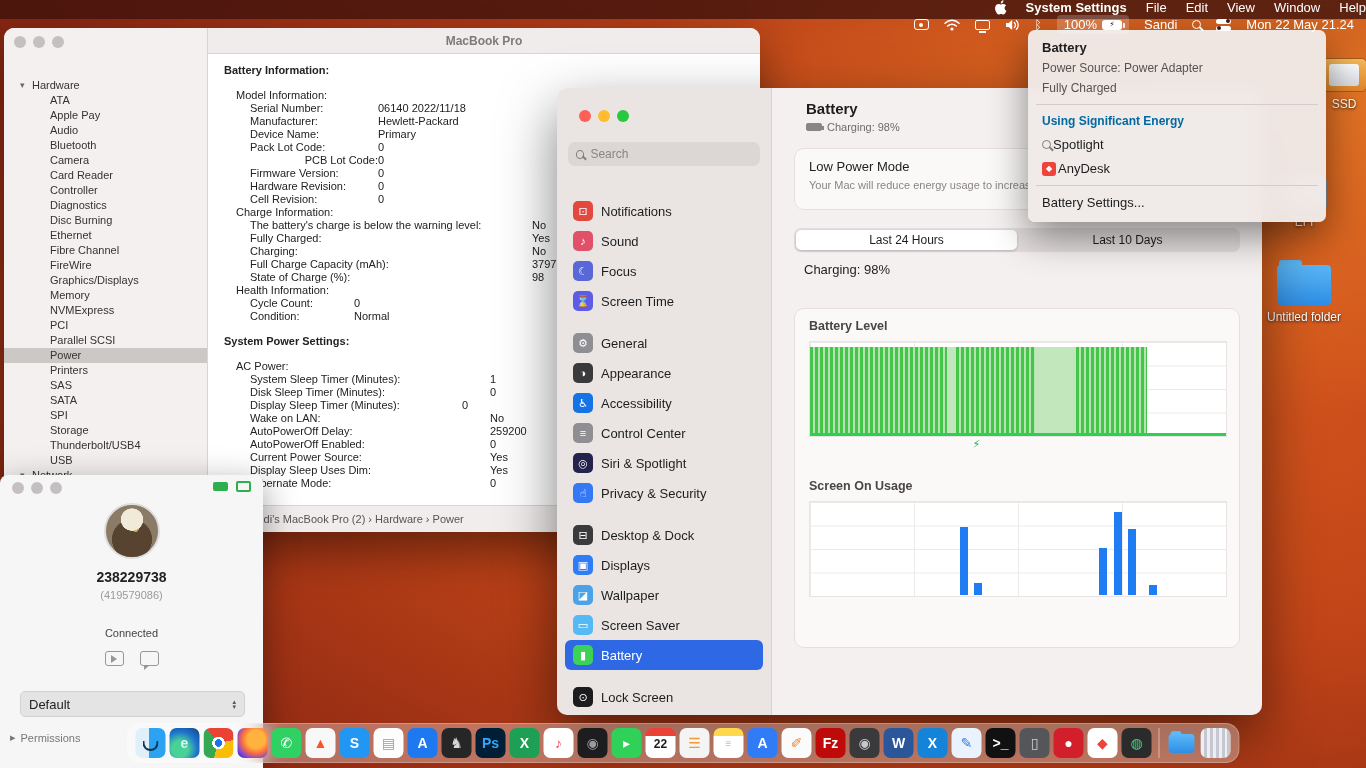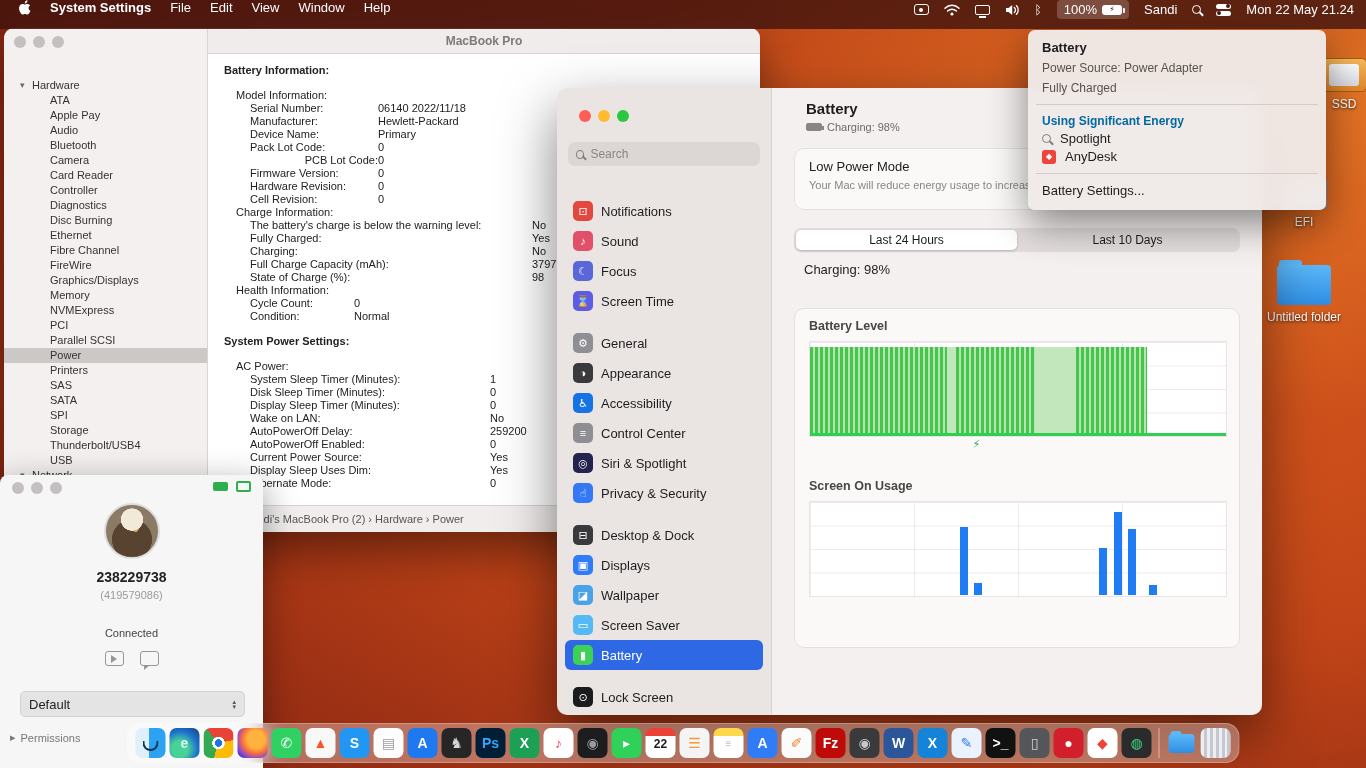--- a/index.html
+++ b/index.html
@@ -4,22 +4,22 @@
 <style>
   * { margin:0; padding:0; box-sizing:border-box; font-family:"Liberation Sans","DejaVu Sans",sans-serif; }
   html,body { width:1366px; height:768px; overflow:hidden; }
   body {
     position:relative;
     background:
       radial-gradient(90% 70% at 100% 12%, rgba(255,158,48,.50), transparent 60%),
       radial-gradient(130% 120% at 78% 45%, #d95b1e 0%, #c04418 35%, #8f2913 65%, #5c170e 88%, #420f0a 100%);
   }
   
-  .menubar { position:absolute; z-index:8; top:0; left:0; right:0; height:29px; background:rgba(62,18,13,.78);
-    display:flex; align-items:flex-start; color:#fff; font-size:13px; backdrop-filter:blur(8px); }
+  .menubar { position:absolute; z-index:8; top:0; left:0; right:0; height:19px; background:rgba(62,18,13,.78);
+    display:flex; align-items:flex-end; color:#fff; font-size:13px; backdrop-filter:blur(8px);flex-direction:column; }
   .mb-left { display:flex; align-items:center; gap:19px; padding-left:18px; }
   .mb-appname { font-weight:bold; }
   .mb-menus { display:flex; gap:19px; }
   .mb-item { cursor:default; }
   .mb-right { margin-left:auto; display:flex; align-items:center; gap:15px; padding-right:12px; }
   .mb-ic { display:inline-flex; align-items:center; justify-content:center; }
   .rec { width:15px; height:11px; border:1.5px solid #fff; border-radius:3px; position:relative; }
   .rec::after { content:""; position:absolute; left:50%; top:50%; transform:translate(-50%,-50%); width:4px; height:4px; background:#fff; border-radius:50%; }
   .disp { width:15px; height:10px; border:1.5px solid #fff; border-radius:2px; position:relative; }
   .disp::after { content:""; position:absolute; left:3px; right:3px; bottom:-4px; height:1.5px; background:#fff; }
@@ -122,21 +122,21 @@
   .chart-title.second { margin-top:42px; }
   .so-bar { position:absolute; bottom:1px; width:1.9%; background:#1f7cf2; }
 
   
   .bmenu { position:absolute; z-index:6; left:1028px; top:30px; width:298px; border-radius:7px; background:rgba(240,233,231,.97);
     box-shadow:0 14px 38px rgba(0,0,0,.45); padding:10px 14px 12px; backdrop-filter:blur(10px); }
   .bm-title { font-size:13px; font-weight:bold; color:#1d1d1f; }
   .bm-line { font-size:12px; color:#56534f; margin-top:6px; }
   .bm-divider { height:1px; background:#d5ccc9; margin:9px -6px; }
   .bm-header { font-size:12px; font-weight:bold; color:#0369a1; }
-  .bm-app { display:flex; align-items:center; gap:9px; margin-top:3px; font-size:13px; color:#1d1d1f; }
+  .bm-app { display:flex; align-items:center; gap:2px; margin-top:9px; font-size:13px; color:#1d1d1f; }
   .bm-appicon-red { width:14px; height:14px; border-radius:3px; background:#ef443b; color:#fff; font-size:8px; display:flex; align-items:center; justify-content:center; }
   .bm-footer { font-size:13px; color:#1d1d1f; }
 
   
   .anydesk { position:absolute; z-index:4; left:0; top:475px; width:263px; height:293px; background:#f6f6f6;
     border-radius:8px 8px 0 0; box-shadow:0 10px 35px rgba(0,0,0,.4); }
   .ad-titlebar { position:relative; height:24px; }
   .ad-titlebar .tl { position:absolute; left:12px; top:7px; }
   .ad-top-icons { position:absolute; right:12px; top:6px; display:flex; gap:8px; align-items:center; }
   .ad-batt { width:15px; height:9px; background:#2fae4e; border-radius:2px; }
@@ -414,21 +414,21 @@
         <div class="ig-header">AC Power:</div>
         <div class="ig-row">
           <span class="ig-label" style="width: 240px;">System Sleep Timer (Minutes):</span>
           <span class="ig-value">1</span>
         </div>
         <div class="ig-row">
           <span class="ig-label" style="width: 240px;">Disk Sleep Timer (Minutes):</span>
           <span class="ig-value">0</span>
         </div>
         <div class="ig-row">
-          <span class="ig-label" style="width: 240px;">Display Sleep Timer (Minutes):</span>
+          <span class="ig-label" style="width: 212px;">Display Sleep Timer (Minutes):</span>
           <span class="ig-value">0</span>
         </div>
         <div class="ig-row">
           <span class="ig-label" style="width: 240px;">Wake on LAN:</span>
           <span class="ig-value">No</span>
         </div>
         <div class="ig-row">
           <span class="ig-label" style="width: 240px;">AutoPowerOff Delay:</span>
           <span class="ig-value">259200</span>
         </div>

